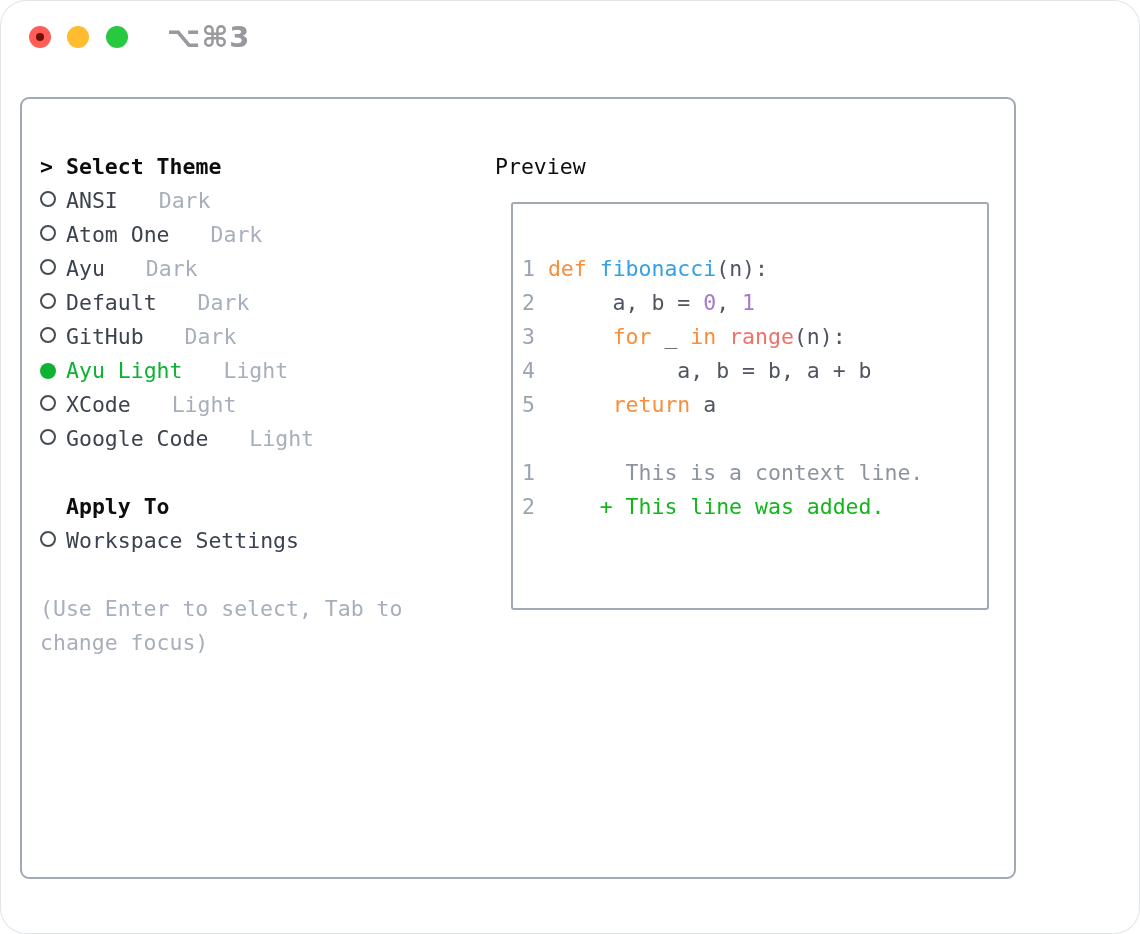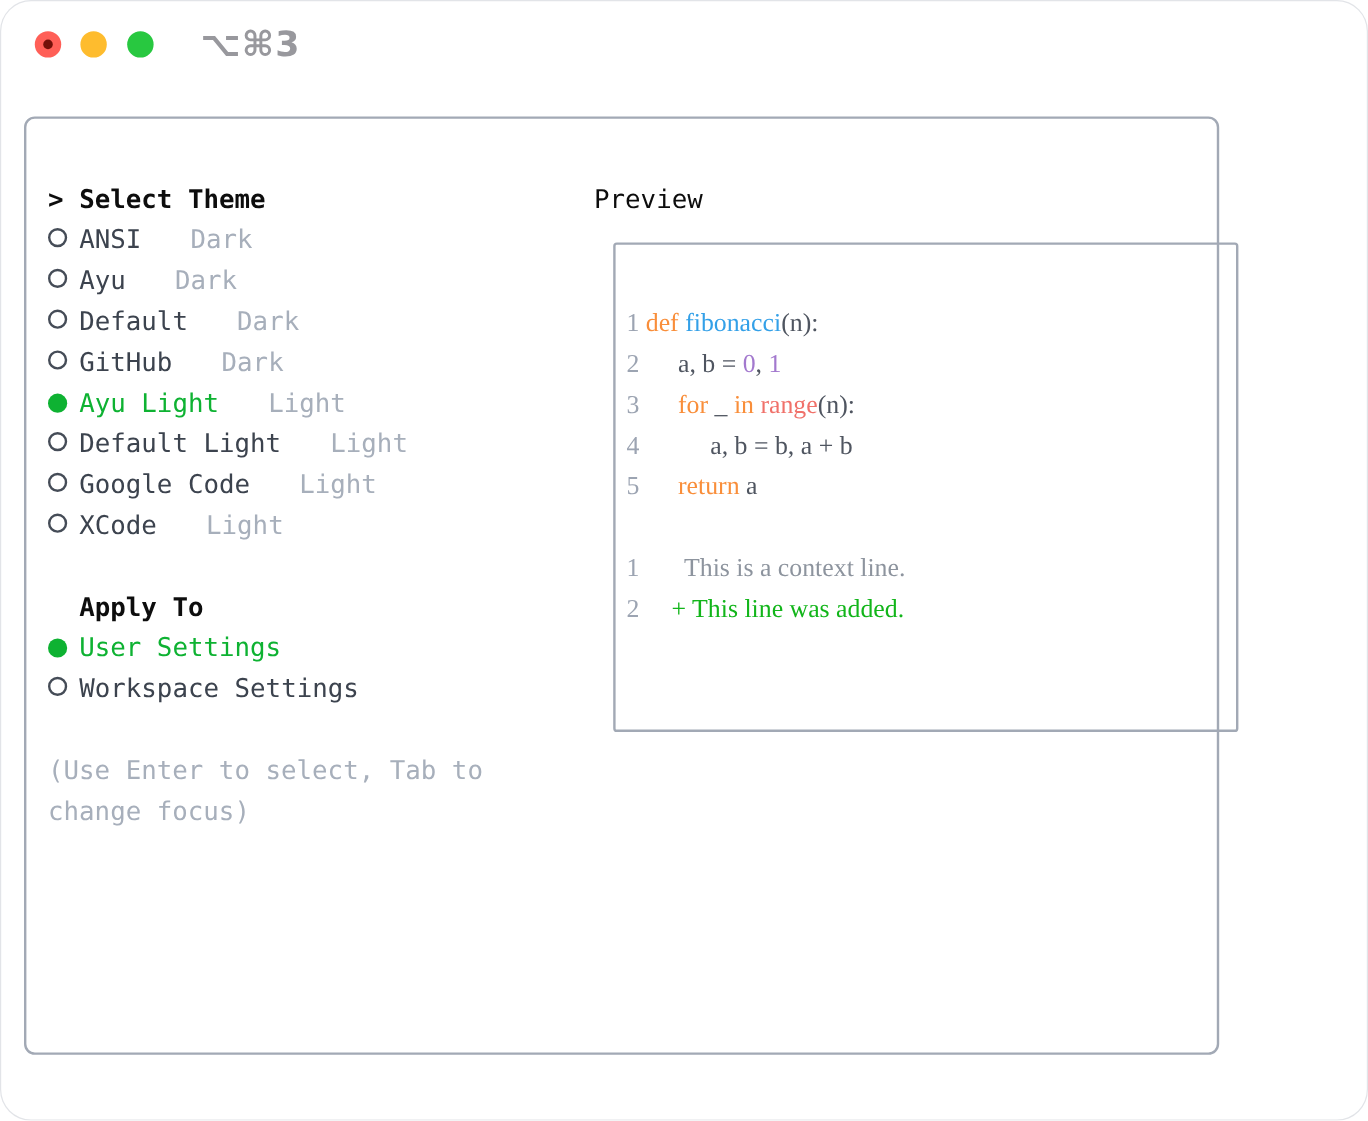--- a/index.html
+++ b/index.html
@@ -51,24 +51,24 @@
   .help{
     width:432px;color:var(--muted_gray,#A7AFBB);white-space:normal;
     font-size:21.5px;line-height:34px;
   }
   
   .preview-title{
     position:absolute;left:473px;top:51px;font-size:21.5px;line-height:34px;
     font-weight:normal;color:#0d0d0d;
   }
   .preview-box{
-    position:absolute;left:489px;top:103px;width:521px;height:408px;
+    position:absolute;left:489px;top:103px;width:478px;height:408px;
     border:2px solid var(--border_gray,#A2A9B5);border-radius:3px;
     box-sizing:border-box;padding:48px 6px 0 9px;overflow:hidden;
-    font-size:21.5px;line-height:34px;font-family:Liberation Serif, serif;
+    font-size:21.5px;line-height:34px;
   }
   .code-line{white-space:pre;height:34px;}
   .gutter{color:var(--gutter_gray,#9CA4B2);}
   .seg-keyword{color:var(--keyword_orange,#F98E3A);}
   .seg-function{color:var(--function_blue,#33A0E8);}
   .seg-number{color:var(--number_purple,#A379CE);}
   .seg-call{color:var(--call_coral,#F0716A);}
   .seg-plain{color:var(--code_plain,#4F5560);}
   .seg-context{color:var(--context_gray,#8D949E);}
   .seg-deleted{color:var(--deleted_red,#C53A28);}
@@ -83,32 +83,31 @@
   <span class="light yellow"></span>
   <span class="light green"></span>
   <span class="window-title">⌥⌘3</span>
 
   <div class="panel">
 
     <div class="left-col">
       <div class="row"><span class="marker"><span class="prompt">&gt;</span></span><span class="hdr">Select Theme</span></div>
       <div id="theme-list">
           <div class="row item"><span class="marker"><span class="ring"></span></span><span class="label">ANSI</span><span class="tag"> Dark</span></div>
+          <div class="row item"><span class="marker"><span class="ring"></span></span><span class="label">Atom One</span><span class="tag"> Dark</span></div>
           <div class="row item"><span class="marker"><span class="ring"></span></span><span class="label">Ayu</span><span class="tag"> Dark</span></div>
           <div class="row item"><span class="marker"><span class="ring"></span></span><span class="label">Default</span><span class="tag"> Dark</span></div>
           <div class="row item"><span class="marker"><span class="ring"></span></span><span class="label">GitHub</span><span class="tag"> Dark</span></div>
           <div class="row item selected"><span class="marker"><span class="dot-filled"></span></span><span class="label">Ayu Light</span><span class="tag"> Light</span></div>
-          <div class="row item"><span class="marker"><span class="ring"></span></span><span class="label">Default Light</span><span class="tag"> Light</span></div>
+          <div class="row item"><span class="marker"><span class="ring"></span></span><span class="label">XCode</span><span class="tag"> Light</span></div>
           <div class="row item"><span class="marker"><span class="ring"></span></span><span class="label">Google Code</span><span class="tag"> Light</span></div>
-          <div class="row item"><span class="marker"><span class="ring"></span></span><span class="label">XCode</span><span class="tag"> Light</span></div>
         </div>
       <div class="spacer"></div>
       <div class="row"><span class="marker"></span><span class="hdr">Apply To</span></div>
       <div id="apply-to-list">
-          <div class="row item selected"><span class="marker"><span class="dot-filled"></span></span><span class="label">User Settings</span></div>
           <div class="row item"><span class="marker"><span class="ring"></span></span><span class="label">Workspace Settings</span></div>
         </div>
       <div class="spacer"></div>
       <div class="help">(Use Enter to select, Tab to change focus)</div>
     </div>
 
     <div class="preview-title">Preview</div>
     <div class="preview-box" id="preview-code">
         <div class="code-line"><span class="gutter">1 </span><span class="seg-keyword">def</span><span class="seg-plain"> </span><span class="seg-function">fibonacci</span><span class="seg-plain">(n):</span></div>
         <div class="code-line"><span class="gutter">2 </span><span class="seg-plain">     a, b = </span><span class="seg-number">0</span><span class="seg-plain">, </span><span class="seg-number">1</span></div>

